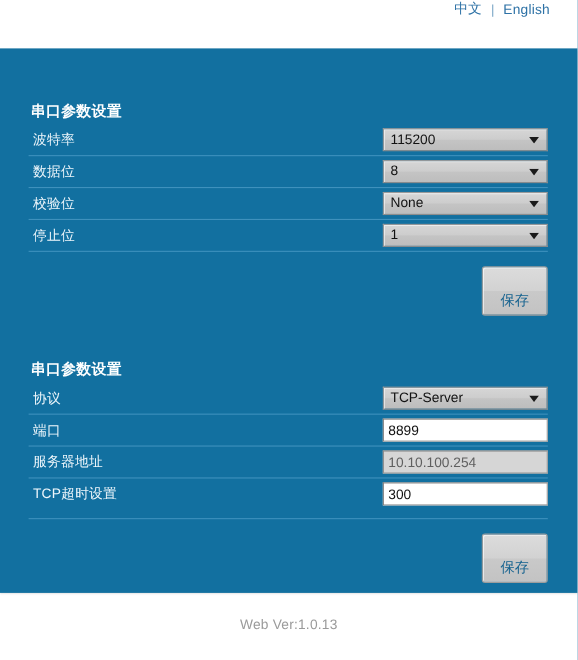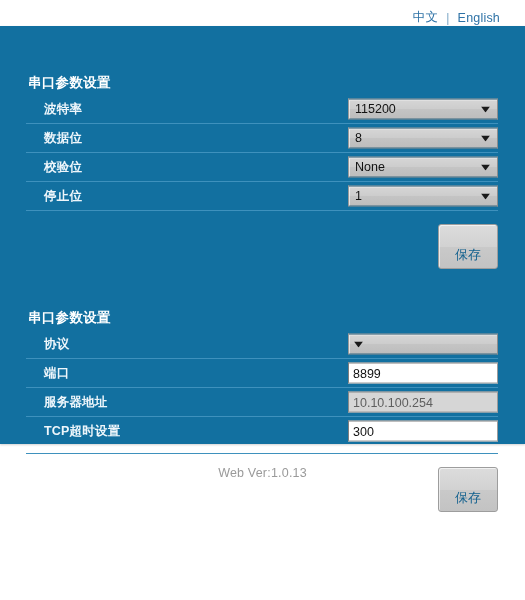--- a/index.html
+++ b/index.html
@@ -17,24 +17,24 @@
 
   .page {
     position: relative;
     width: 525px;
     height: 600px;
     background: #ffffff;
   }
 
   
   .topbar {
-    height: 26px;
-    background: #ffffff;
-    display: flex;
-    align-items: flex-end;
+    height: 44px;
+    background: #ffffff;
+    display: flex;
+    align-items: flex-start;
     justify-content: flex-end;
     padding-right: 24px;
     box-sizing: border-box;
   }
   .lang-links {
     display: flex;
     align-items: center;
     font-size: 12.5px;
     color: #2b6ea3;
     letter-spacing: .2px;
@@ -47,21 +47,21 @@
   }
   .lang-sep {
     color: #7ba6c6;
     padding: 0 7px;
     font-size: 12px;
   }
 
   
   .panel {
     background: #1270a0;
-    height: 418px;
+    height: 495px;
     box-sizing: border-box;
     padding: 0 26px;
     position: relative;
     box-shadow: 0 1px 2px rgba(0,0,0,0.18);
   }
 
   .section {
     position: relative;
   }
   .section-serial { padding-top: 48px; }
@@ -84,23 +84,22 @@
     align-items: center;
     border-bottom: 1px solid #3e91bd;
     width: 472px;
   }
   .row.no-rule { border-bottom: none; }
 
   .row-label {
     color: #eef6fb;
     font-size: 12.5px;
     letter-spacing: .2px;
-    margin-left: 18px;
+    margin-left: 4px;
     white-space: nowrap;
-    font-weight: bold;
   }
 
   .control-wrap {
     position: absolute;
     left: 322px;
     top: 50%;
     transform: translateY(-50%);
     width: 150px;
   }
 
@@ -285,20 +284,21 @@
       </div>
     </div>
 
     <div class="section section-network">
       <div class="section-title">串口参数设置</div>
 
       <div class="row">
         <span class="row-label">协议</span>
         <div class="control-wrap">
           <div class="select">
+            <span class="select-value">TCP-Server</span>
             <span class="select-arrow">
               <svg width="9" height="6" viewBox="0 0 9 6">
                   <polygon points="0,0 9,0 4.5,6" fill="#1a1a1a"></polygon>
                 </svg>
             </span>
           </div>
         </div>
       </div>
 
       <div class="row">

